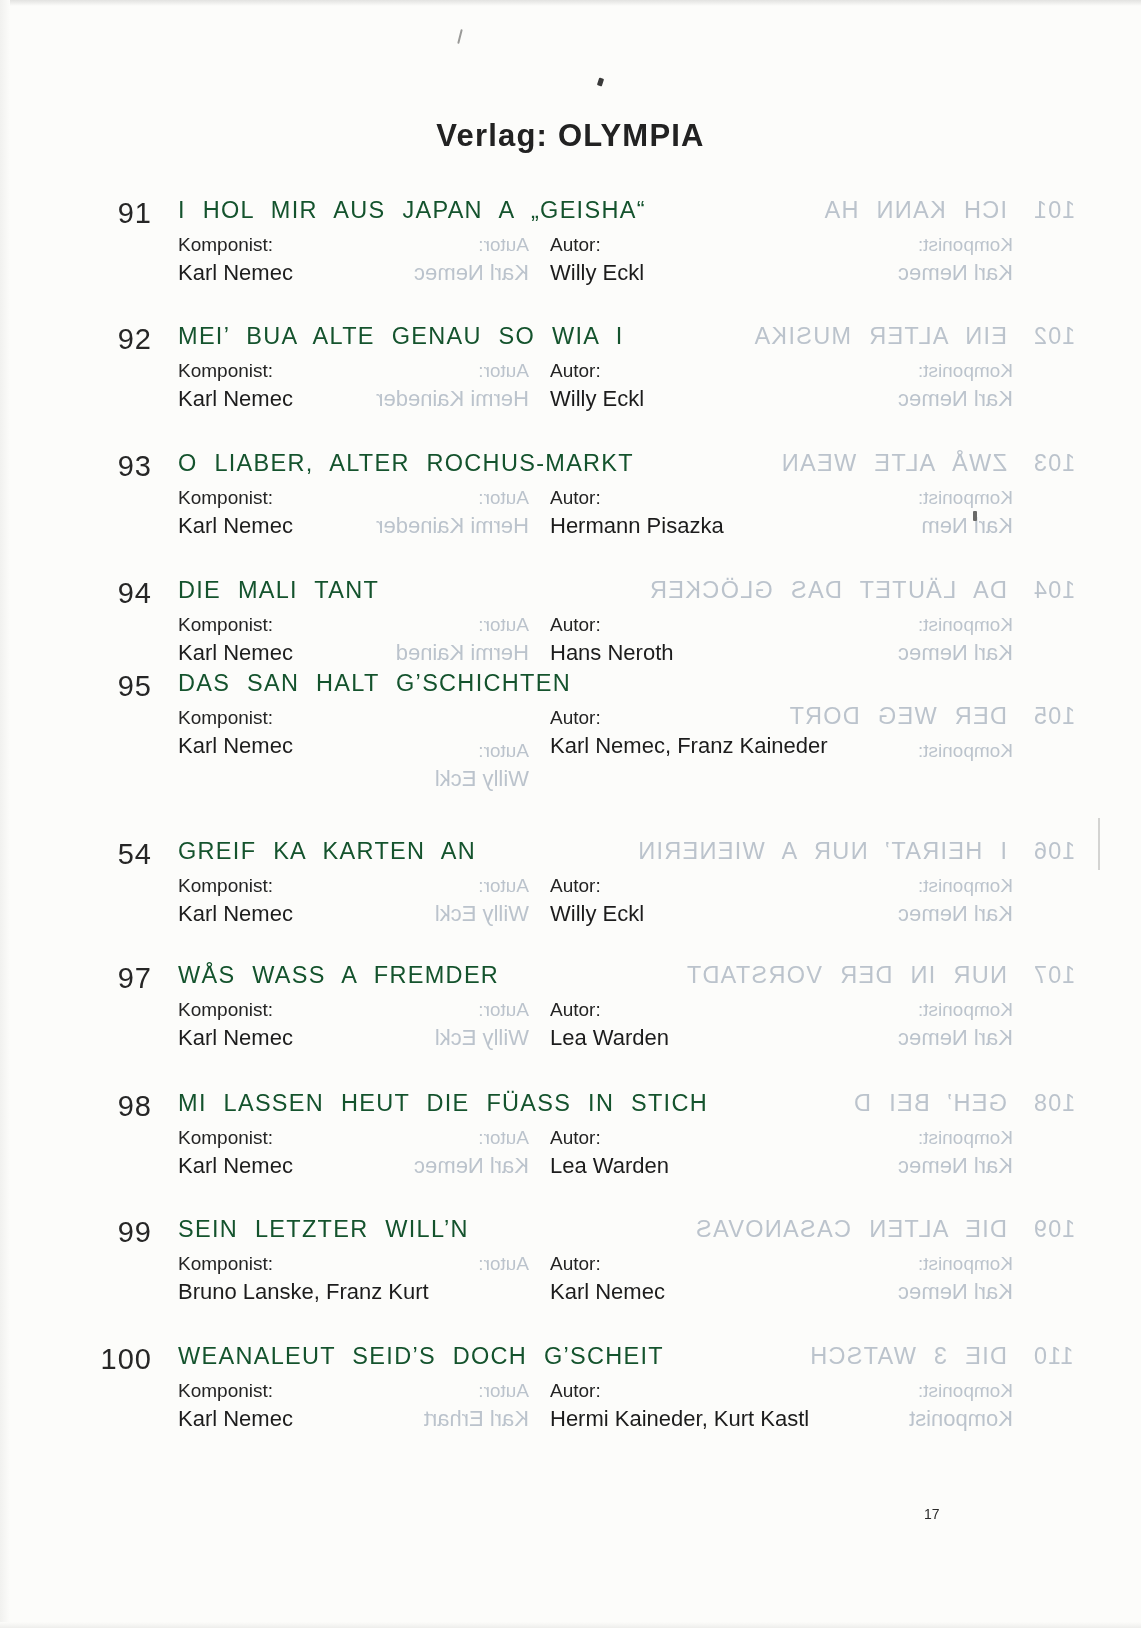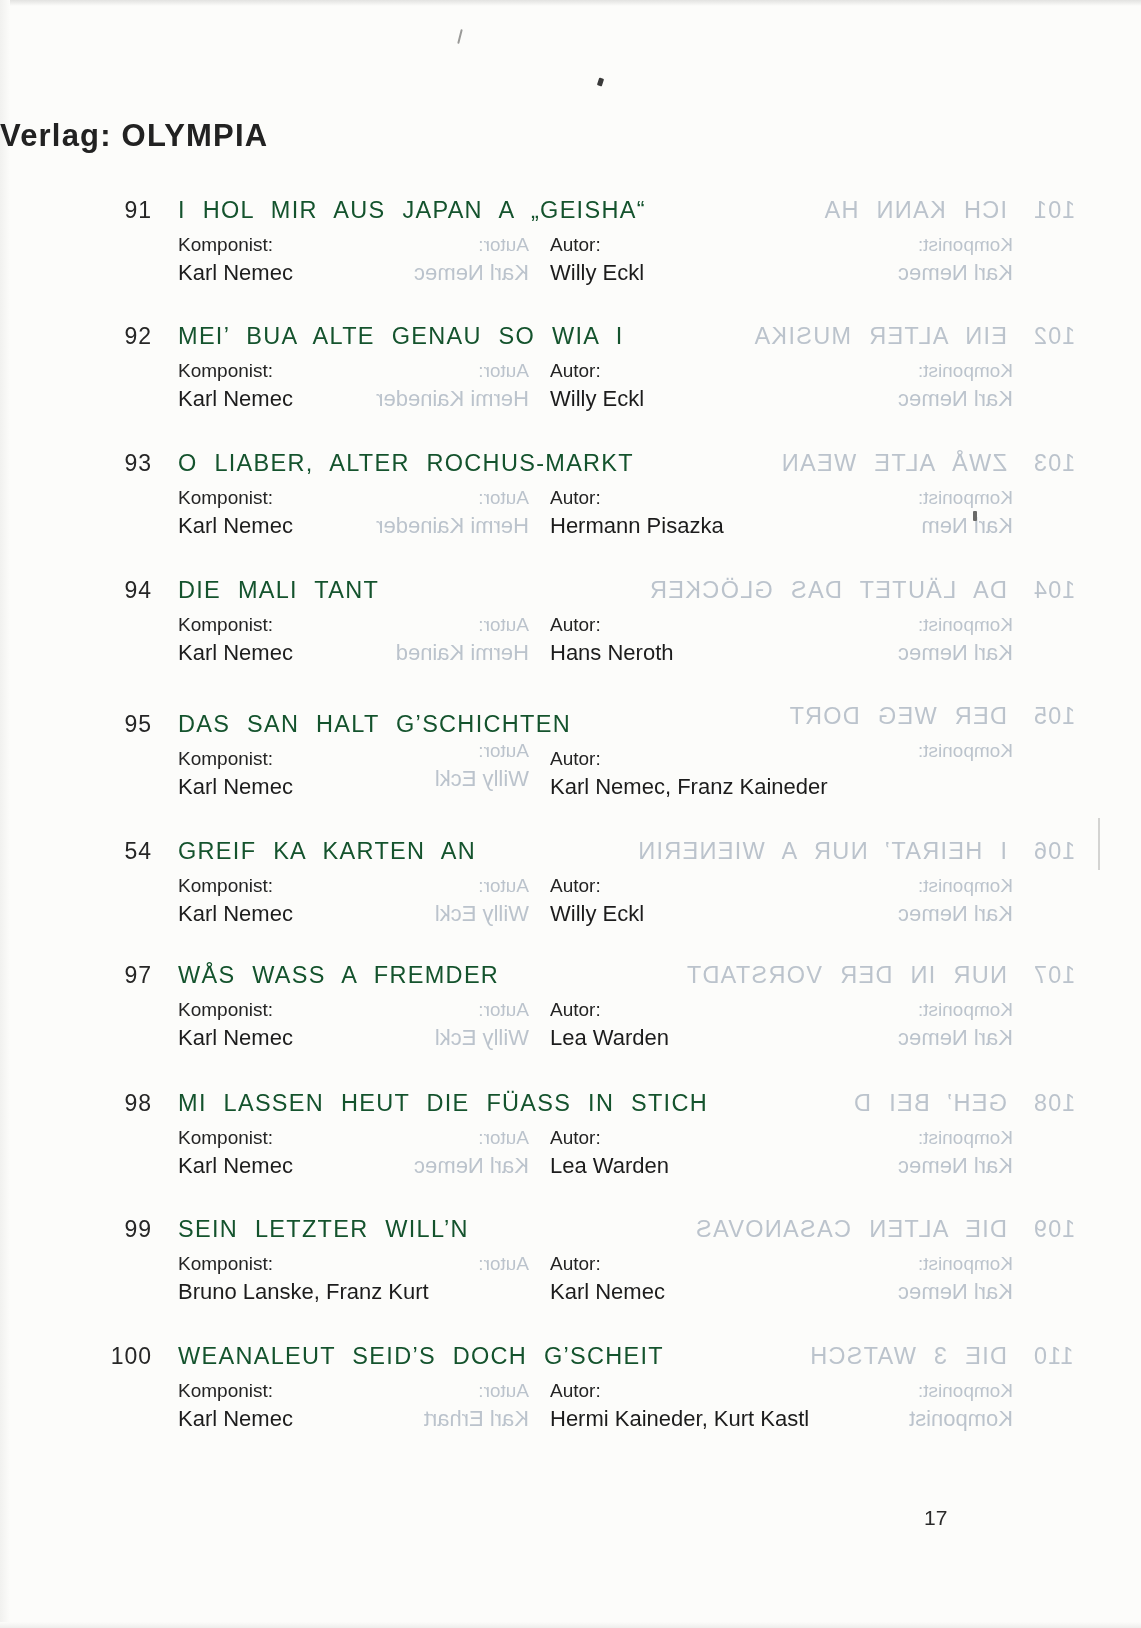--- a/index.html
+++ b/index.html
@@ -12,40 +12,40 @@
   
   .top-edge { position:absolute; left:0; top:0; width:100%; height:6px;
     background:linear-gradient(#e2e2e0, #fcfcfa); }
   .left-edge { position:absolute; left:0; top:0; width:10px; height:100%;
     background:linear-gradient(90deg, #f1f1ef, #fcfcfa); }
   .bottom-edge { position:absolute; left:0; bottom:0; width:100%; height:6px;
     background:linear-gradient(#fcfcfa, #eeeeec); }
 
   .page-title {
     position:absolute; top:118px; left:0; width:100%;
-    text-align:left; font-size:31px; font-weight:700; letter-spacing:1.2px;
+    text-align:center; font-size:31px; font-weight:700; letter-spacing:1.2px;
     color:#222;
   }
 
   
   .entry { position:absolute; left:96px; width:990px; height:100px; }
   .entry-number {
     position:absolute; left:0; top:0; width:56px; text-align:right;
-    font-size:23px; letter-spacing:1px; color:#262626;
+    font-size:29px; letter-spacing:1px; color:#262626;
   }
   .entry-title {
     position:absolute; left:82px; top:0; white-space:nowrap;
     font-size:23.5px; letter-spacing:1.3px; word-spacing:9px; color:#14532d;
   }
   .entry .label { position:absolute; top:37px; font-size:19px; color:#242424; }
   .entry .name  { position:absolute; top:63px; font-size:22px; white-space:nowrap; color:#1c1c1c; }
   .entry .col-komponist { left:82px; }
   .entry .col-autor     { left:454px; }
 
-  .page-number { position:absolute; left:924px; top:1506px; font-size:21px; color:#2a2a2a; }
+  .page-number { position:absolute; left:924px; top:1506px; font-size:14px; color:#2a2a2a; }
 
   
   .bleed {
     position:absolute; right:52px; width:834px; height:100px;
     transform:scaleX(-1);
     color:rgba(147,159,176,0.62);
     filter:blur(0.4px);
     pointer-events:none;
   }
   .bleed .b-row1 { position:absolute; left:0; top:0; white-space:nowrap;
@@ -172,21 +172,21 @@
     <div class="name col-autor">Hermann Pisazka</div>
   </div>
       <div class="entry" style="top: 577px;">
     <div class="entry-number">94</div>
     <div class="entry-title">DIE MALI TANT</div>
     <div class="label col-komponist">Komponist:</div>
     <div class="label col-autor">Autor:</div>
     <div class="name col-komponist">Karl Nemec</div>
     <div class="name col-autor">Hans Neroth</div>
   </div>
-      <div class="entry" style="top: 711px;">
+      <div class="entry" style="top: 670px;">
     <div class="entry-number">95</div>
     <div class="entry-title">DAS SAN HALT G’SCHICHTEN</div>
     <div class="label col-komponist">Komponist:</div>
     <div class="label col-autor">Autor:</div>
     <div class="name col-komponist">Karl Nemec</div>
     <div class="name col-autor">Karl Nemec, Franz Kaineder</div>
   </div>
       <div class="entry" style="top: 838px;">
     <div class="entry-number">54</div>
     <div class="entry-title">GREIF KA KARTEN AN</div>

